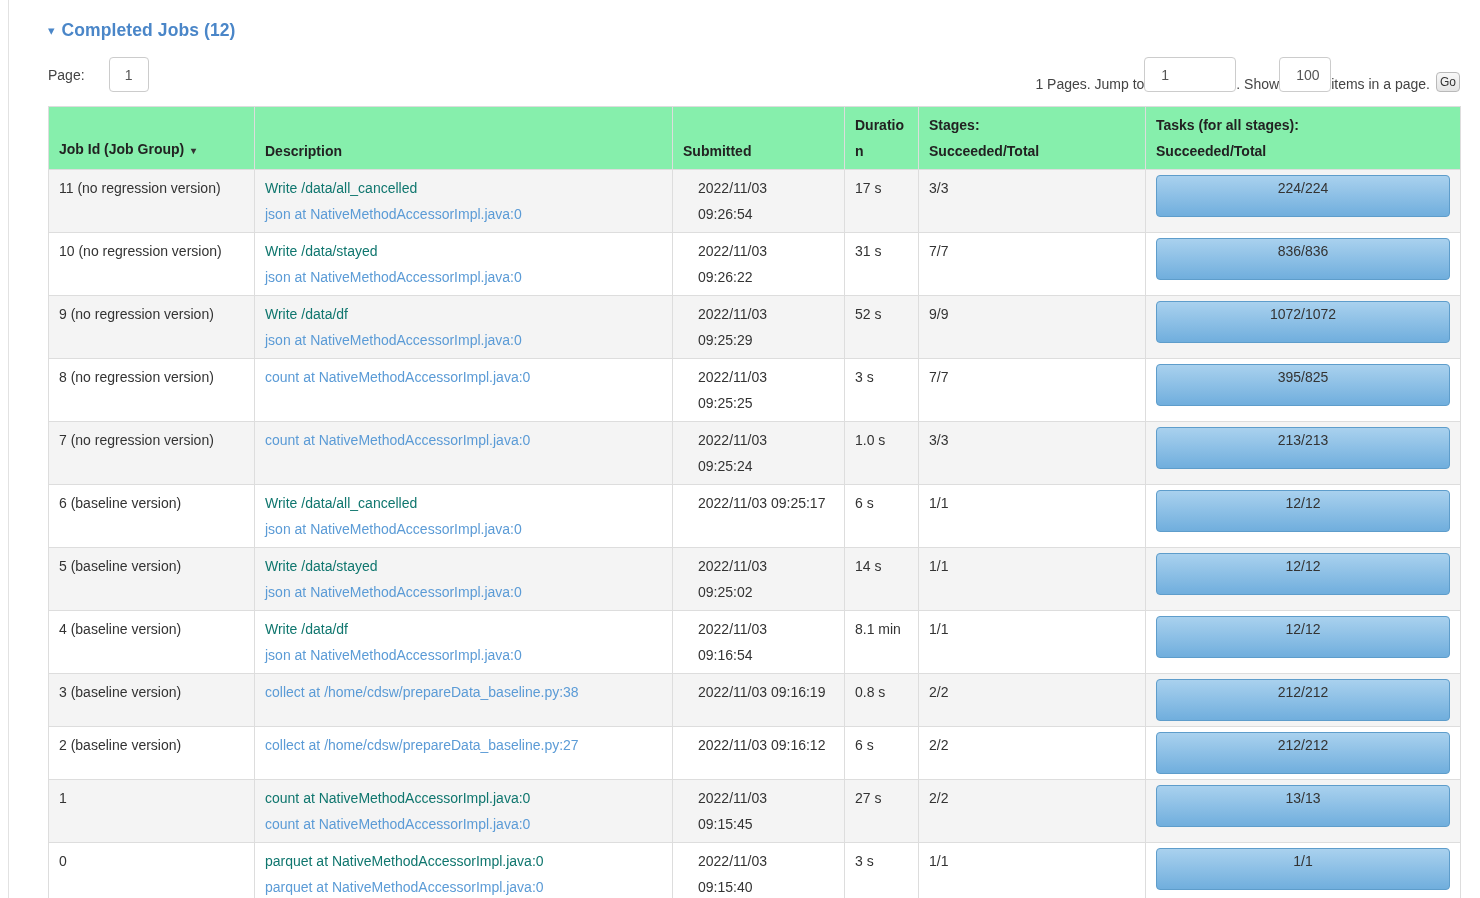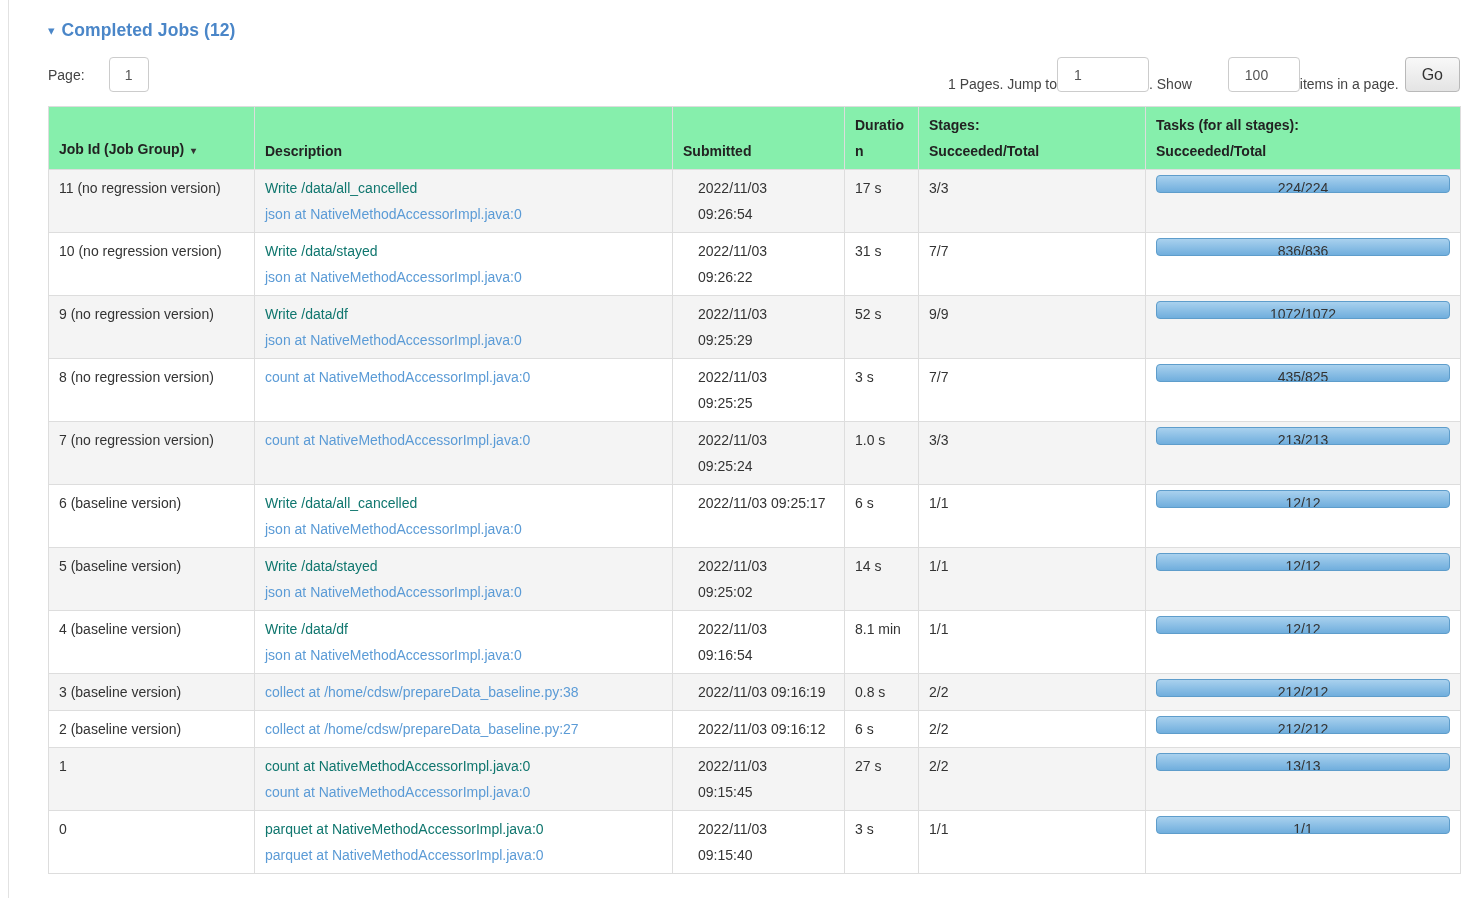--- a/index.html
+++ b/index.html
@@ -13,23 +13,23 @@
   .panel-title .tri { color: #4a86c8; font-size: 13px; line-height: 1; }
   .panel-title h3 { color: #4a86c8; font-size: 17.5px; font-weight: bold; letter-spacing: .1px; }
 
   .controls-row { display: flex; align-items: center; justify-content: space-between; margin: 16px 0 14px 0; width: 1412px; }
   .pg-left { display: flex; align-items: center; gap: 24px; color: #444; }
   .pg-right { display: flex; align-items: flex-end; color: #444; }
   input.pg-input { border: 1px solid #ccc; border-radius: 4px; height: 35px; font-size: 14px;
                    color: #555; font-family: "Liberation Sans", sans-serif; outline: none; background: #fff; }
   .in-page  { width: 40px; text-align: center; }
   .in-jump  { width: 92px; padding-left: 16px; }
-  .in-show  { width: 72px; padding-left: 16px; margin-left: 36px; }
-  .go-btn { height: 35px; padding: 0 16px; border: 1px solid #b9b9b9; border-radius: 4px;
-            background: linear-gradient(#f8f8f8, #e4e4e4); color: #333; font-size: 16px;
+  .in-show  { width: 52px; padding-left: 16px; }
+  .go-btn { height: 20px; padding: 0 3px; border: 1px solid #b9b9b9; border-radius: 4px;
+            background: linear-gradient(#f8f8f8, #e4e4e4); color: #333; font-size: 12px;
             font-family: "Liberation Sans", sans-serif; cursor: pointer; margin-left: 6px; }
 
   table.jobs { border-collapse: collapse; width: 1412px; table-layout: fixed; }
   .jobs th, .jobs td { border: 1px solid #dddddd; padding: 5px 10px; text-align: left;
                        vertical-align: top; line-height: 26px; word-wrap: break-word; }
   .jobs th { font-weight: bold; color: #222; vertical-align: bottom; white-space: pre-line;
              background: #86efac; cursor: pointer; }
   .jobs tbody tr:nth-child(odd) { background: #f4f4f4; }
   .jobs tbody tr:nth-child(even) { background: #ffffff; }
 
@@ -39,21 +39,21 @@
   .col-dur   { width: 74px; }
   .col-stg   { width: 227px; }
   .col-task  { width: 315px; }
 
   .sort-arrow { font-size: 10px; color: #333; margin-left: 3px; }
   td.sub { white-space: pre-line; padding-left: 25px; }
   a.desc-link { color: #5b9bd6; text-decoration: none; display: block; }
   .desc-plain { display: block; color: #0f766e; }
   .desc-plain:empty { display: none; }
 
-  .task-bar { position: relative; height: 18px; border: 1px solid #5e9dcb; border-radius: 4px;
+  .task-bar { position: relative; height: 42px; border: 1px solid #5e9dcb; border-radius: 4px;
               background: linear-gradient(#a9d1ee, #70aedd); text-align: center; color: #333;
               font-size: 14px; line-height: 24px; overflow: hidden; }
 </style>
 </head>
 <body>
 
 <div class="edge-line"></div>
 
 <div class="content">
 
@@ -145,21 +145,21 @@
         <td>8 (no regression version)</td>
         <td>
 
           <a class="desc-link" href="#">count at NativeMethodAccessorImpl.java:0</a>
         </td>
         <td class="sub">2022/11/03
 09:25:25</td>
         <td>3 s</td>
         <td>7/7</td>
         <td>
-            <div class="task-bar">435/825</div>
+            <div class="task-bar">395/825</div>
           </td>
       </tr>
       <tr>
         <td>7 (no regression version)</td>
         <td>
 
           <a class="desc-link" href="#">count at NativeMethodAccessorImpl.java:0</a>
         </td>
         <td class="sub">2022/11/03
 09:25:24</td>

